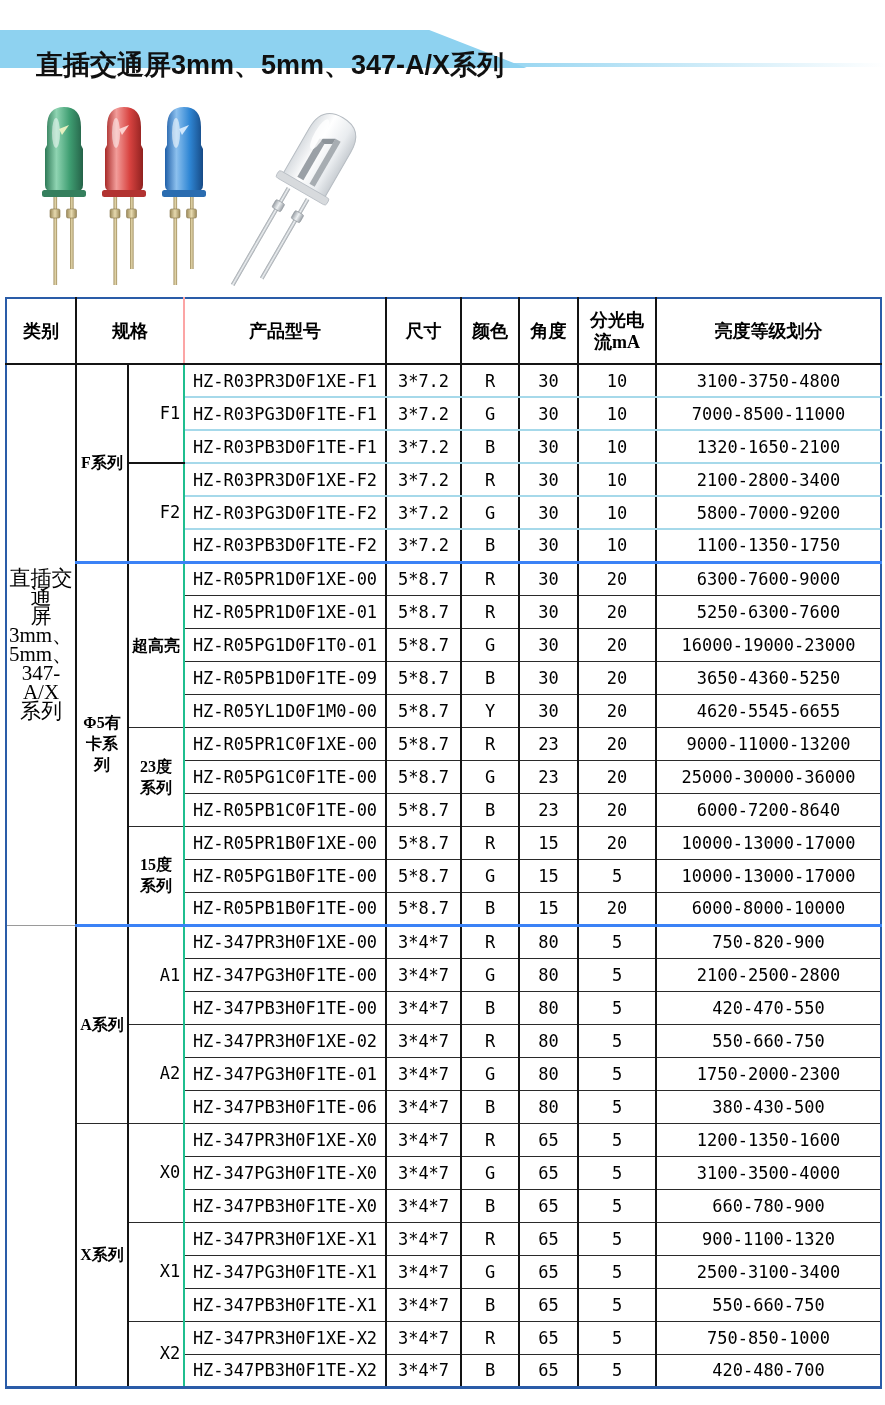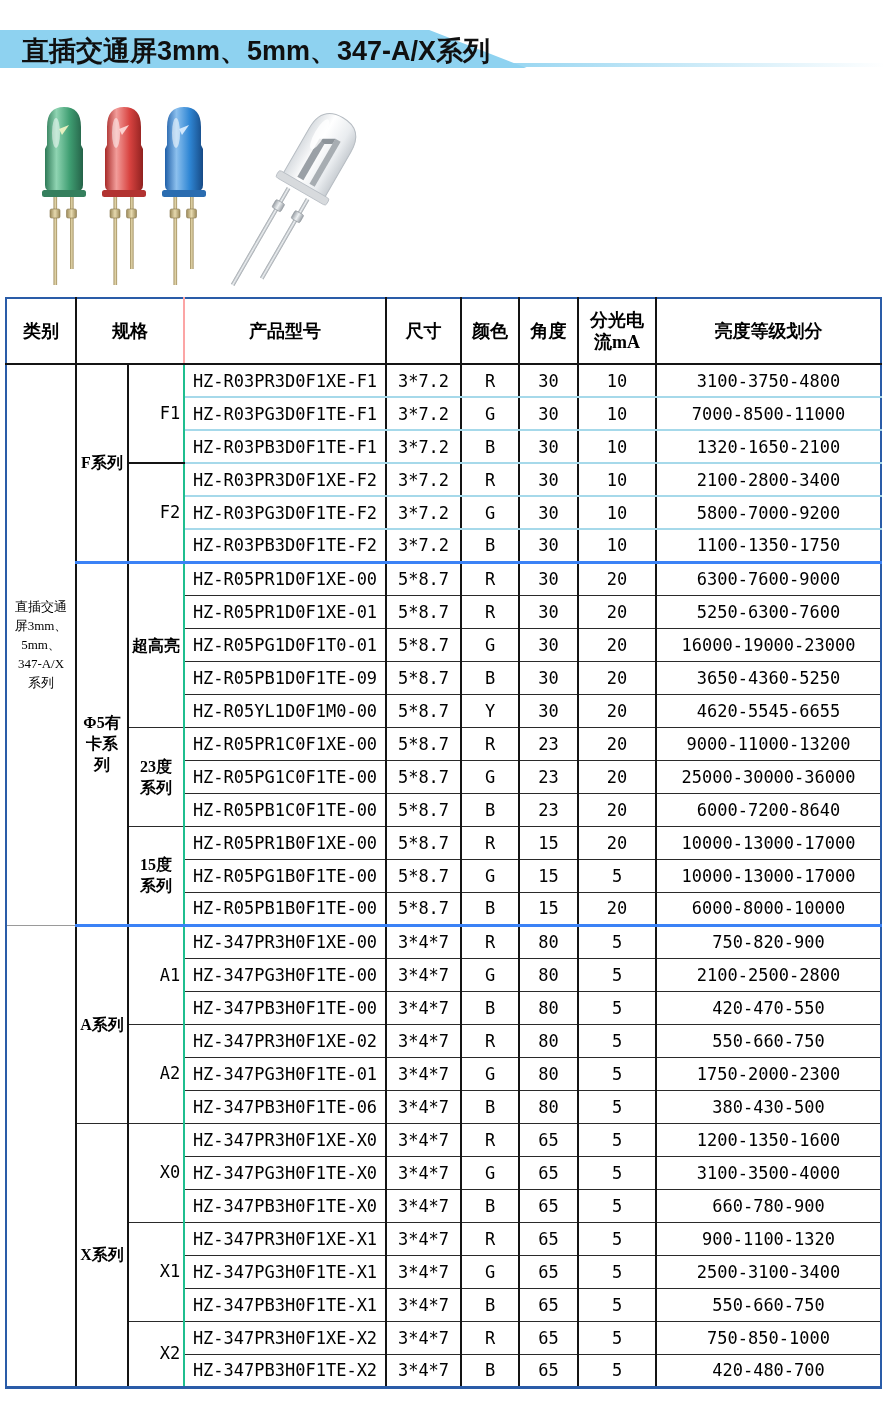--- a/index.html
+++ b/index.html
@@ -12,21 +12,21 @@
   .banner{
     position:absolute;left:0;top:30px;width:885px;height:38px;
     background:#8ed2f0;
     clip-path:polygon(0 0,48.5% 0,59.5% 100%,0 100%);
   }
   .banner-strip{
     position:absolute;left:470px;top:63px;width:415px;height:4px;
     background:linear-gradient(to right,#8ed2f0,rgba(255,255,255,0));
   }
   .banner-title{
-    position:absolute;left:20px;top:30px;height:38px;line-height:38px;margin:2px;
+    position:absolute;left:20px;top:30px;height:38px;line-height:38px;margin:16px;
     font-size:27px;font-weight:700;color:#101010;white-space:nowrap;
     font-family:"Liberation Sans","DejaVu Sans",sans-serif;
   }
   
   .hero{position:absolute;left:15px;top:95px;width:400px;height:205px;overflow:visible;}
   
   .twrap{position:absolute;left:5px;top:297px;}
   table.t{
     border-collapse:collapse;table-layout:fixed;width:875px;
     border:2px solid #2a5ca8;border-bottom-width:3px;
@@ -51,21 +51,21 @@
   .bb-black{border-bottom:2px solid #141414;}
   .bb-gray {border-bottom:1px solid #9a9a9a;}
   .bb-none {}
   
   .code,.num{
     font-family:"DejaVu Sans Mono","Liberation Mono",monospace;
     font-size:17px;color:#000;white-space:nowrap;
   }
   .cat-cell{
     font-family:"Liberation Serif","DejaVu Serif",serif;
-    font-size:13px;color:#000;
+    font-size:21px;color:#000;
   }
   .cat-cell div{line-height:19px;}
   .cat-shift{padding-bottom:140px;}
   .grp-cell,.sub-cell{
     font-family:"Liberation Serif","DejaVu Serif",serif;
     font-weight:700;font-size:16px;color:#000;
   }
   .grp-cell div,.sub-cell div{line-height:21px;}
   .sub-cell.latin{
     font-family:"DejaVu Sans Mono","Liberation Mono",monospace;

